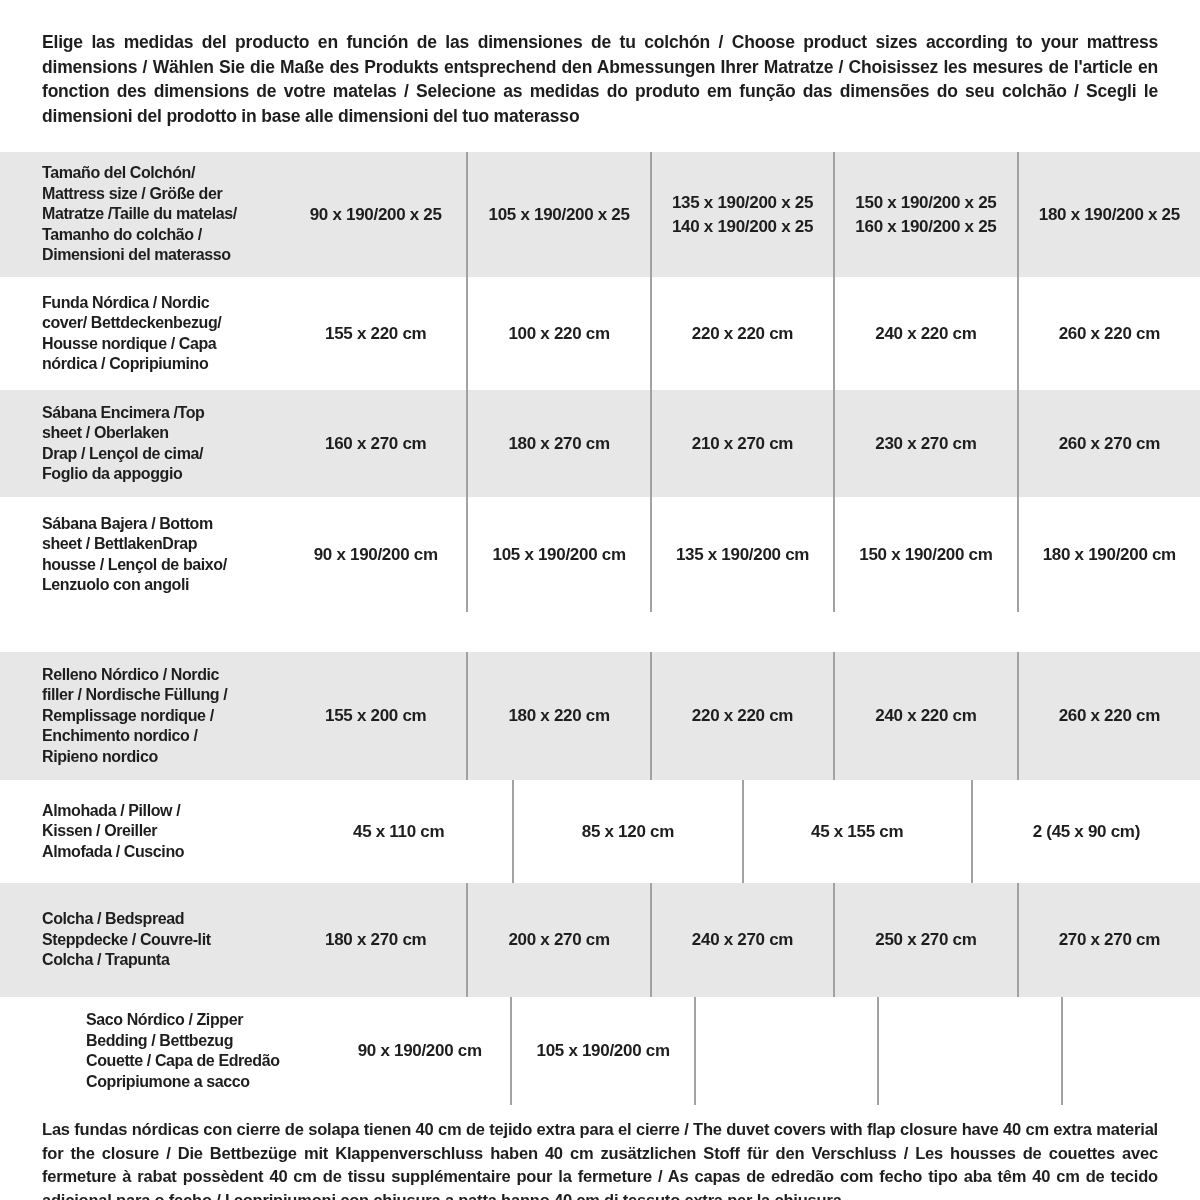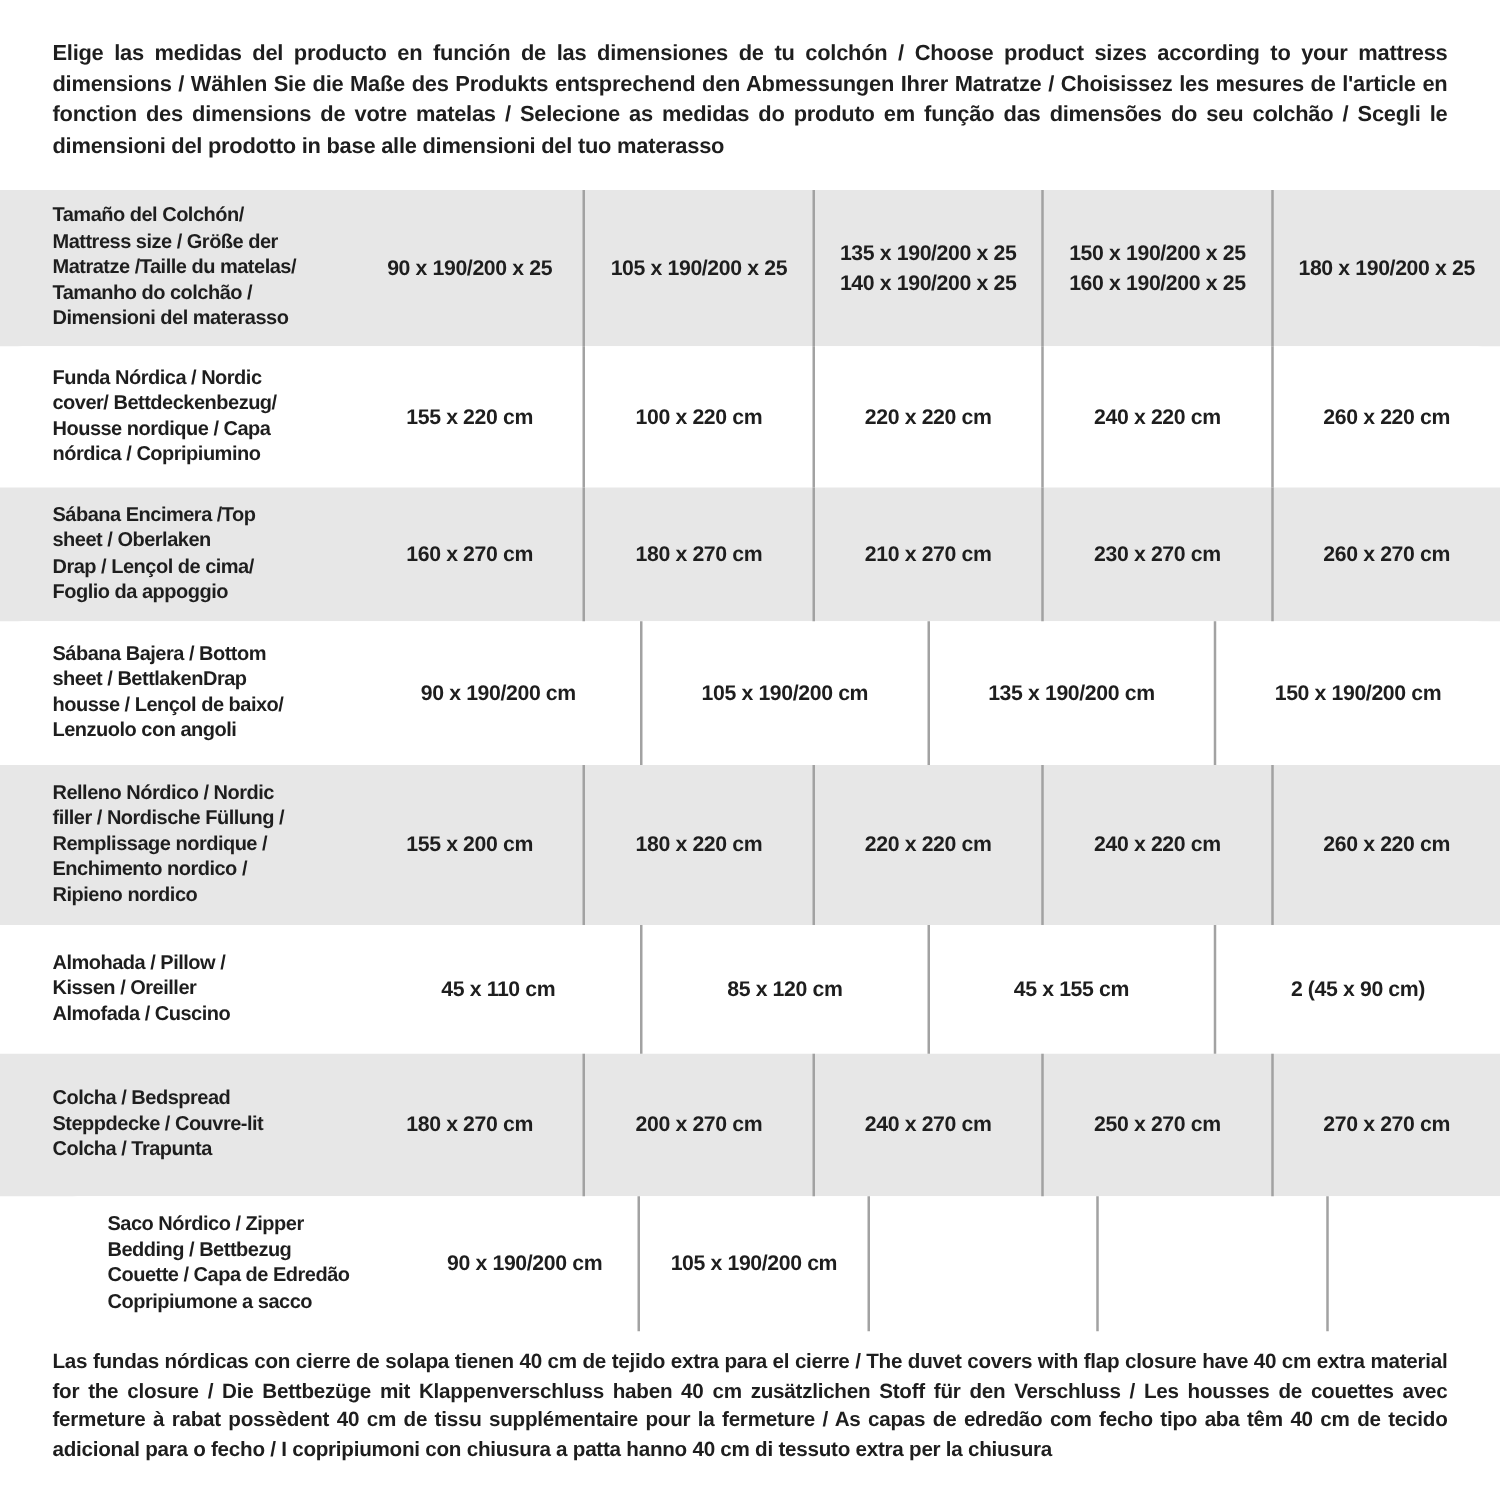--- a/index.html
+++ b/index.html
@@ -31,21 +31,21 @@
     display: flex;
     width: 100%;
     align-items: stretch;
   }
   .t-row.gray { background: #e7e7e7; }
   .t-row.white { background: #ffffff; border-radius: 18px; }
   .t-row:nth-child(1) { min-height: 125px; }
   .t-row:nth-child(2) { min-height: 113px; }
   .t-row:nth-child(3) { min-height: 107px; }
   .t-row:nth-child(4) { min-height: 115px; }
-  .t-row:nth-child(5) { min-height: 128px; }
+  .t-row:nth-child(5) { min-height: 128px; margin-top: 40px; }
   .t-row:nth-child(6) { min-height: 103px; }
   .t-row:nth-child(7) { min-height: 114px; }
   .t-row:nth-child(8) { min-height: 108px; margin-left: 44px; }
   .cell-label {
     width: 285px;
     box-sizing: border-box;
     padding: 8px 8px 8px 42px;
     display: flex;
     align-items: center;
     font-size: 16px;
@@ -135,20 +135,21 @@
     <div class="cell-label">
       <span class="lbl">Sábana Bajera / Bottom
 sheet / BettlakenDrap
 housse / Lençol de baixo/
 Lenzuolo con angoli</span>
     </div>
     <div class="cell-val">90 x 190/200 cm</div>
     <div class="cell-val">105 x 190/200 cm</div>
     <div class="cell-val">135 x 190/200 cm</div>
     <div class="cell-val">150 x 190/200 cm</div>
+    <div class="cell-val">180 x 190/200 cm</div>
   </div>
 
   <div class="t-row gray">
     <div class="cell-label">
       <span class="lbl">Relleno Nórdico / Nordic
 filler / Nordische Füllung /
 Remplissage nordique /
 Enchimento nordico /
 Ripieno nordico</span>
     </div>

